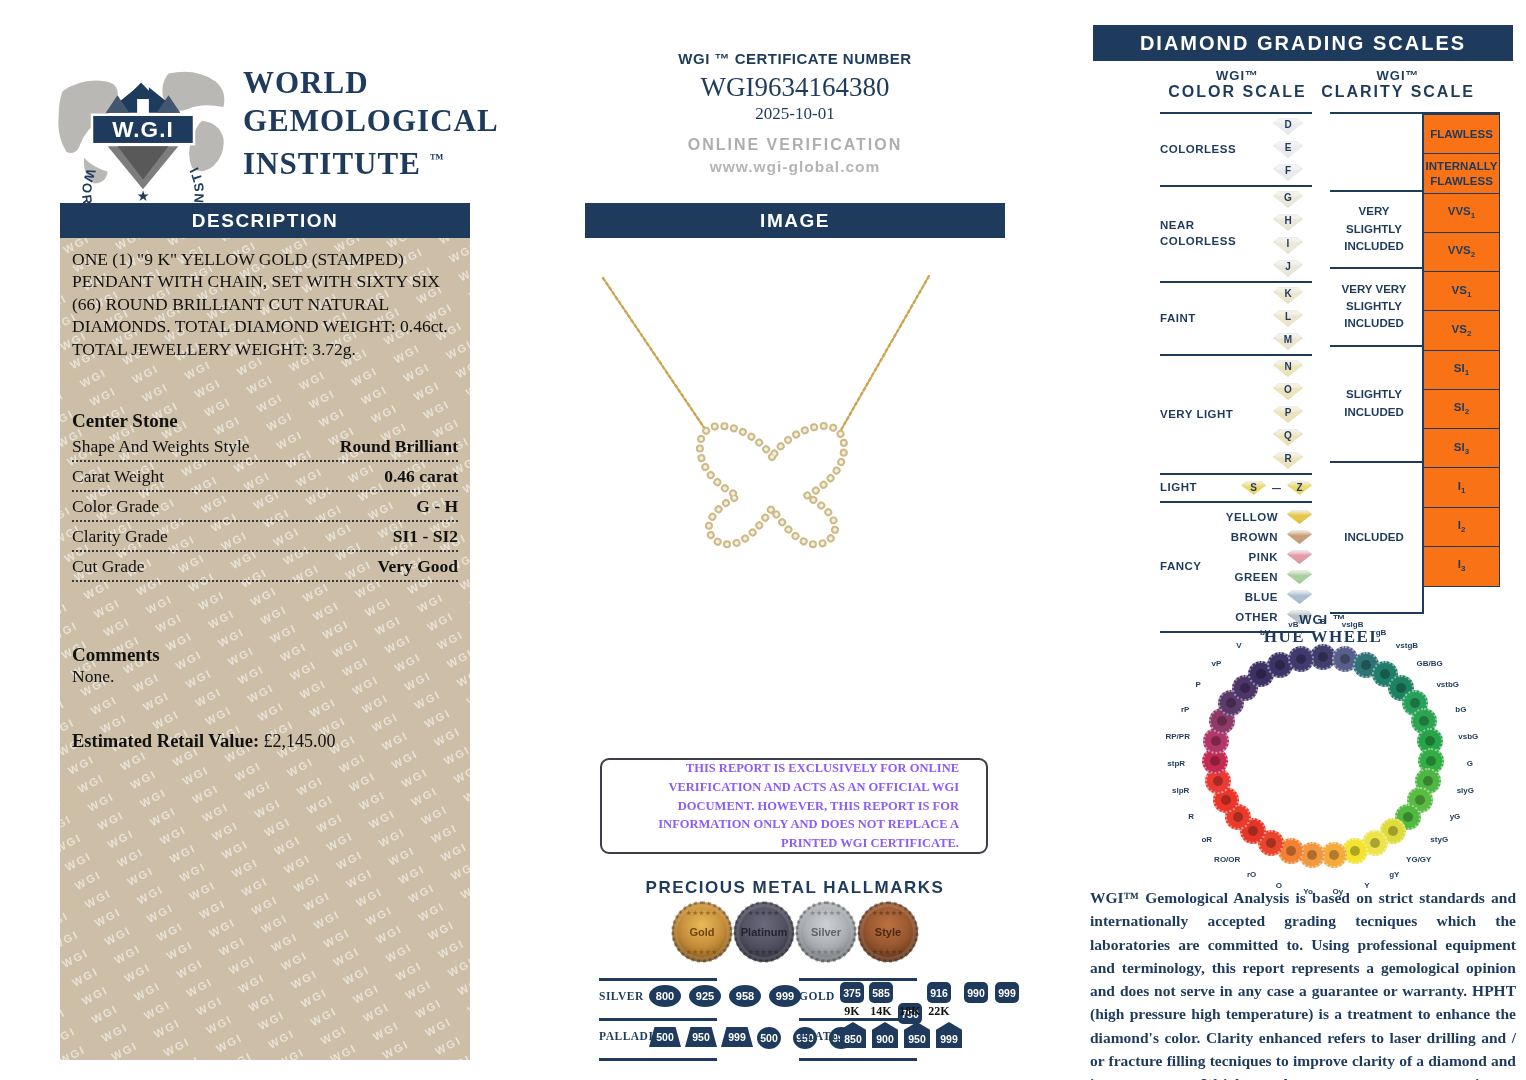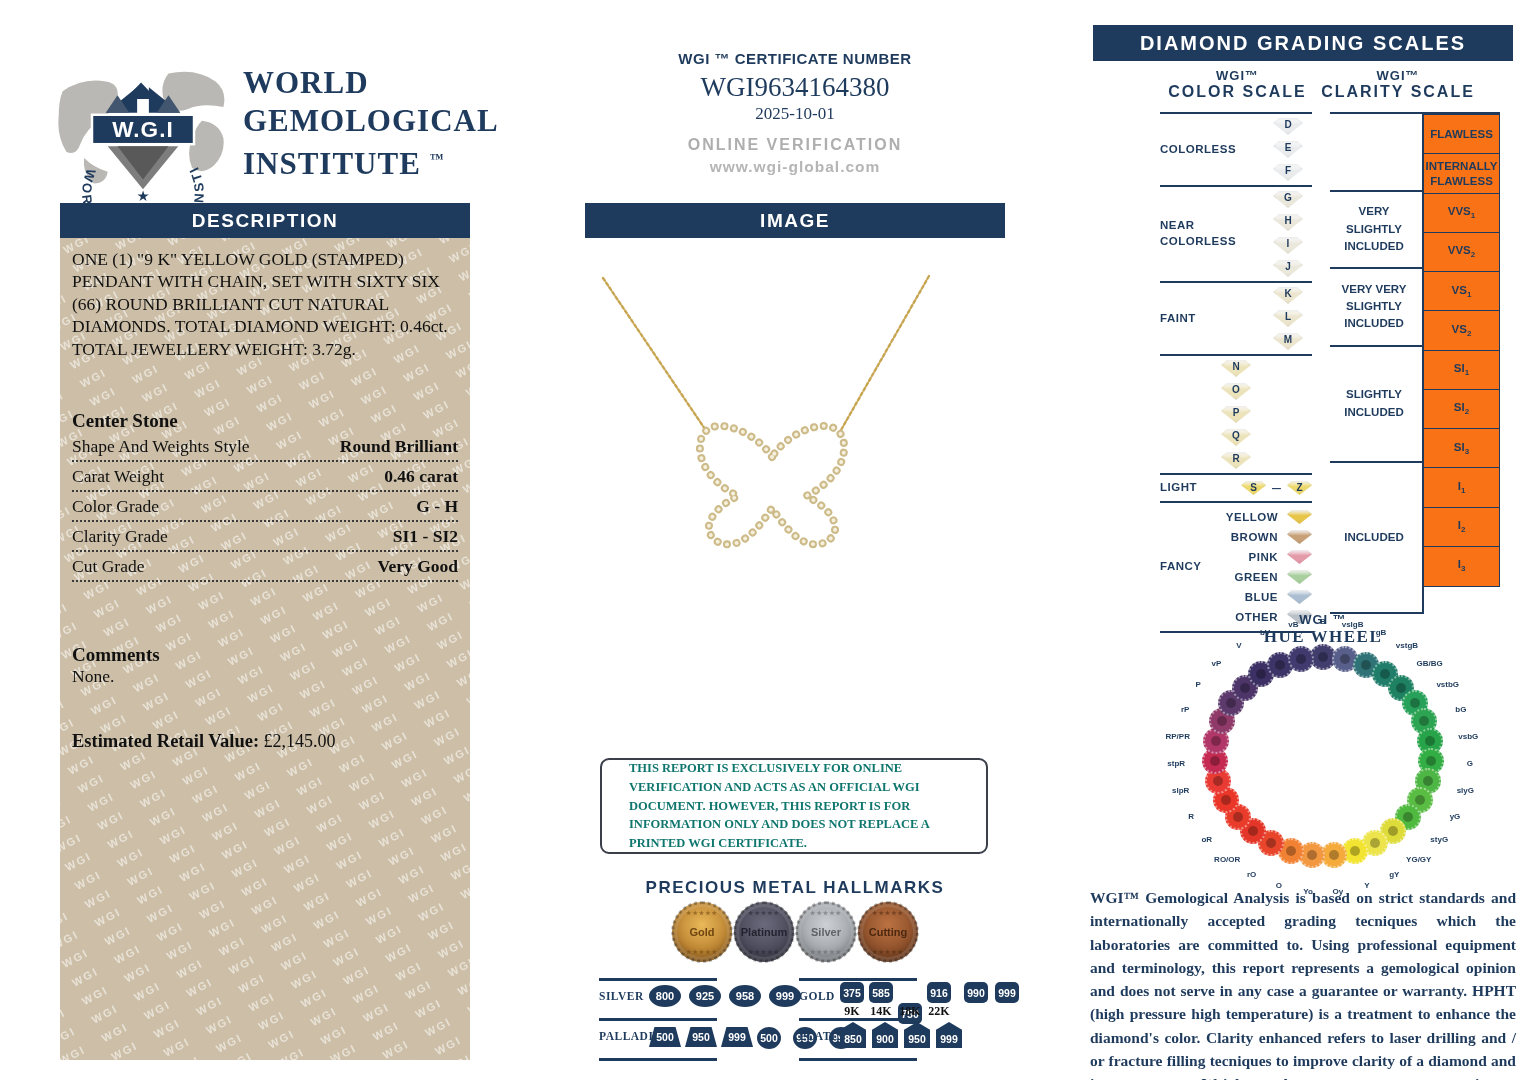--- a/index.html
+++ b/index.html
@@ -37,22 +37,22 @@
   #cert-date{left:585px;top:104px;width:420px;text-align:center;font-size:17px;}
   #online-verif{left:585px;top:136px;width:420px;text-align:center;color:#aeaeae;
                 font-weight:bold;font-size:16px;letter-spacing:2px;}
   #website{left:585px;top:158px;width:420px;text-align:center;color:#b5b5b5;
            font-weight:bold;font-size:15.5px;letter-spacing:1px;}
   #image-header{left:585px;top:203px;width:420px;height:35px;}
   #image-area{left:585px;top:245px;width:420px;height:335px;}
   #disclaimer{left:600px;top:758px;width:388px;height:96px;border:2px solid #3a3f4a;
               border-radius:9px;display:flex;align-items:center;justify-content:center;
               box-sizing:border-box;}
-  #disclaimer div{width:330px;text-align:left;font-family:"Liberation Serif",serif;
-                  font-weight:bold;font-size:12.5px;line-height:1.5;color:#0f766e;}
+  #disclaimer div{width:330px;text-align:right;font-family:"Liberation Serif",serif;
+                  font-weight:bold;font-size:12.5px;line-height:1.5;color:#8b5cf6;}
   #hallmarks-title{left:585px;top:878px;width:420px;text-align:center;font-weight:bold;
                    font-size:17px;letter-spacing:1.5px;}
   #medals{left:585px;top:902px;width:420px;height:66px;display:flex;justify-content:center;
           gap:2px;}
   .medal{width:60px;height:60px;border-radius:50%;position:relative;display:flex;
          align-items:center;justify-content:center;font-weight:bold;font-size:11px;
          outline:3px dotted rgba(0,0,0,.28);outline-offset:-2px;
          box-shadow:inset 0 0 0 5px rgba(255,255,255,.12), inset 0 -6px 10px rgba(0,0,0,.25);}
   .medal .stars{position:absolute;top:7px;left:0;width:100%;text-align:center;font-size:6px;
                 letter-spacing:1px;opacity:.55;}
@@ -236,21 +236,21 @@
       <span>Platinum</span>
       <div class="stars stars2">★★★★★</div>
     </div>
     <div class="medal" style="background: radial-gradient(circle at 50% 38%, rgb(205, 208, 212) 0%, rgb(142, 146, 151) 85%); color: rgb(95, 99, 104);">
       <div class="stars">★★★★★</div>
       <span>Silver</span>
       <div class="stars stars2">★★★★★</div>
     </div>
     <div class="medal" style="background: radial-gradient(circle at 50% 38%, rgb(188, 114, 66) 0%, rgb(119, 64, 31) 85%); color: rgb(77, 40, 16);">
       <div class="stars">★★★★★</div>
-      <span>Cutting</span>
+      <span>Style</span>
       <div class="stars stars2">★★★★★</div>
     </div>
   </div>
 <div class="abs" id="stamps">
     <div class="hline" style="left: 14px; top: 6px;"></div>
     <div class="hline" style="left: 14px; top: 46px;"></div>
     <div class="hline" style="left: 14px; top: 86px;"></div>
     <div class="metal-label" style="left: 14px; top: 18px;">SILVER</div>
     <div class="stamp st-oval" style="left: 64px; top: 13px;">800</div>
     <div class="stamp st-oval" style="left: 104px; top: 13px;">925</div>
@@ -337,20 +337,21 @@
         </div>
         <div class="gem" style="background: linear-gradient(rgba(255, 255, 255, 0.4) 0%, rgb(235, 229, 206) 40%, rgb(235, 229, 206) 100%);">
           <span>L</span>
         </div>
         <div class="gem" style="background: linear-gradient(rgba(255, 255, 255, 0.4) 0%, rgb(235, 229, 206) 40%, rgb(235, 229, 206) 100%);">
           <span>M</span>
         </div>
       </div>
     </div>
     <div class="cs-group">
+      <div class="cs-glabel">VERY LIGHT</div>
       <div class="cs-gicons">
         <div class="gem" style="background: linear-gradient(rgba(255, 255, 255, 0.4) 0%, rgb(236, 227, 187) 40%, rgb(236, 227, 187) 100%);">
           <span>N</span>
         </div>
         <div class="gem" style="background: linear-gradient(rgba(255, 255, 255, 0.4) 0%, rgb(236, 227, 187) 40%, rgb(236, 227, 187) 100%);">
           <span>O</span>
         </div>
         <div class="gem" style="background: linear-gradient(rgba(255, 255, 255, 0.4) 0%, rgb(236, 227, 187) 40%, rgb(236, 227, 187) 100%);">
           <span>P</span>
         </div>

